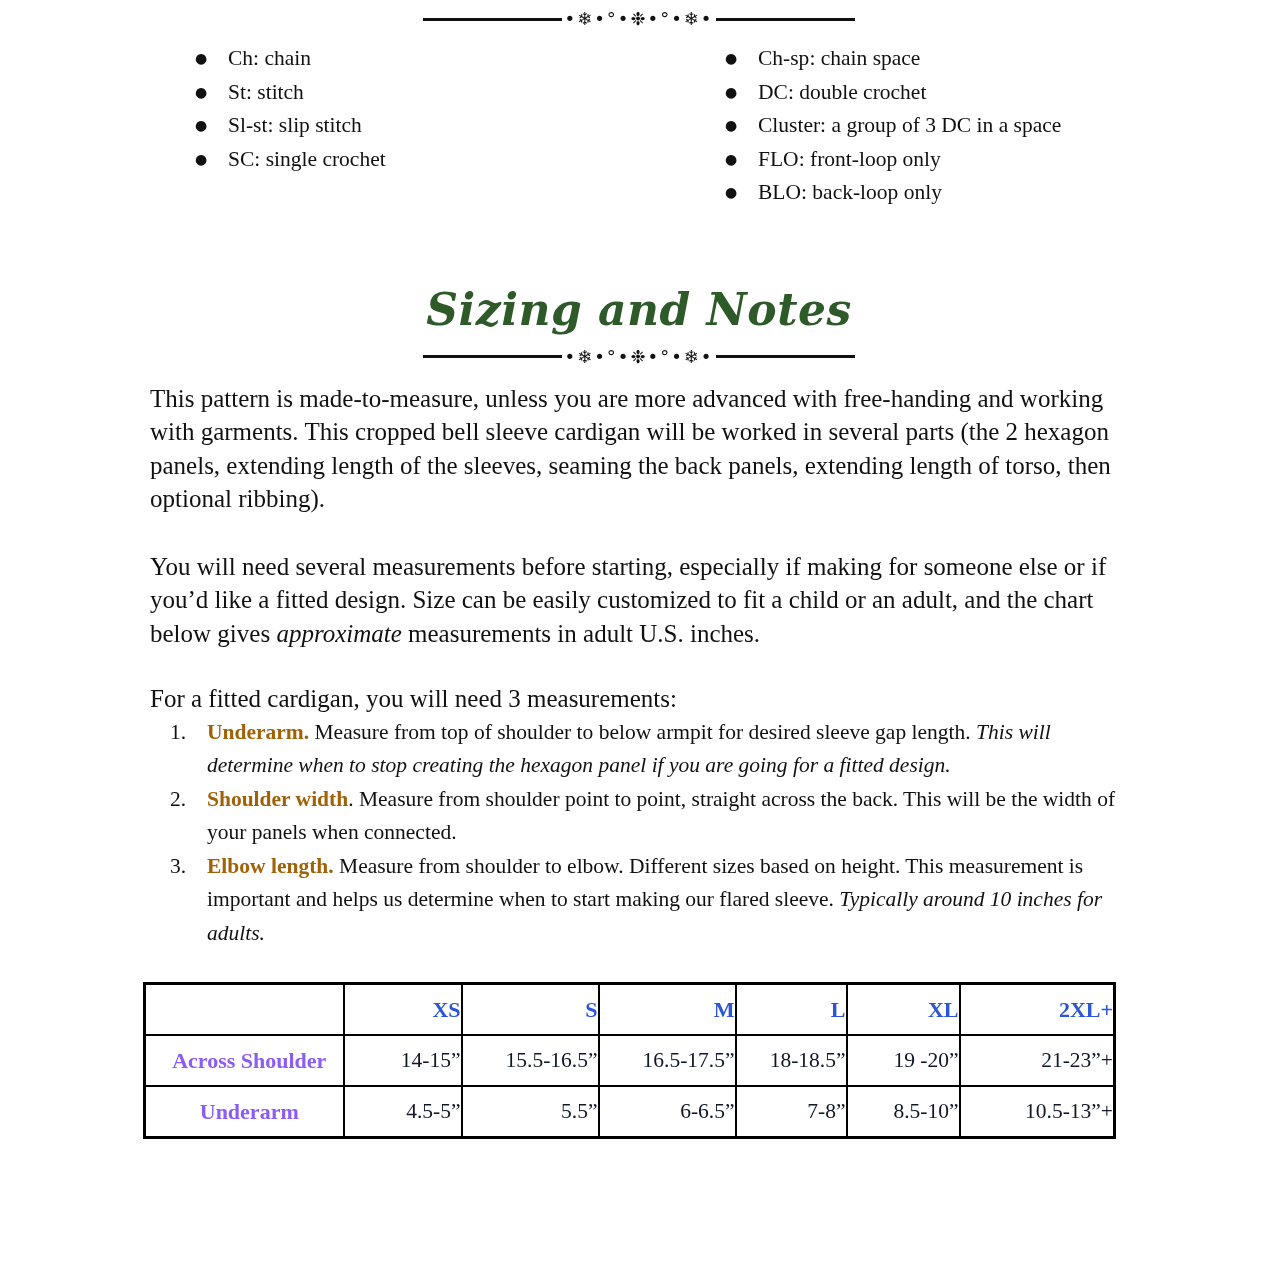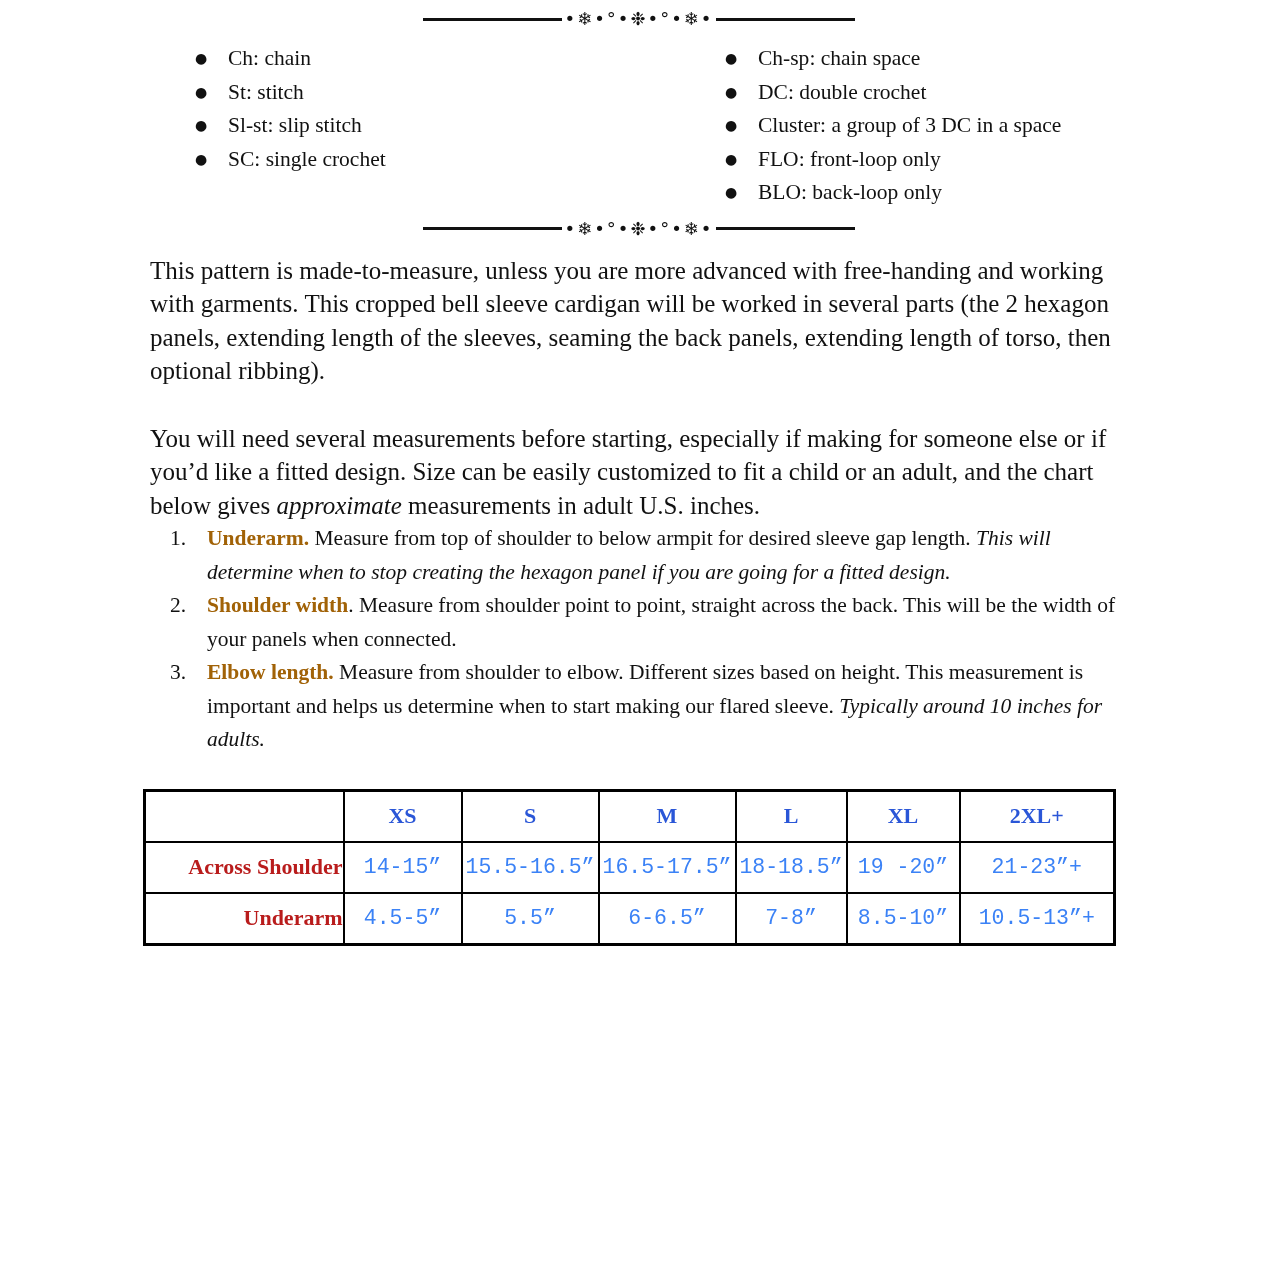--- a/index.html
+++ b/index.html
@@ -100,39 +100,39 @@
     margin-left: -7px;
     margin-top: 32px;
     border: 3px solid #000000;
   }
   .size-table td, .size-table th {
     border: 2px solid #000000;
     height: 49px;
     padding: 0;
     vertical-align: middle;
     font-size: 21.5px;
-    text-align: center;
+    text-align: right;
     overflow: hidden;
   }
   .size-table col.c0 { width: 199px; }
   .size-table col.c1 { width: 118px; }
   .size-table col.c2 { width: 137px; }
   .size-table col.c3 { width: 137px; }
   .size-table col.c4 { width: 111px; }
   .size-table col.c5 { width: 113px; }
   .size-table col.c6 { width: 155px; }
   .size-table th.size-header { color: #2a56d7; font-weight: 700; font-size: 22px; }
   .size-table td.row-label {
-    color: #b91c1c;
+    color: #8b5cf6;
     font-weight: 700;
     font-size: 22px;
-    text-align: right;
+    text-align: center;
     padding-left: 10px;
   }
-  .size-table td.value-cell { color: #3b82f6; font-family: Liberation Mono, monospace; }
+  .size-table td.value-cell { color: #0f172a; }
 </style>
 </head>
 <body>
 
 <div class="page">
 
 
   <div class="divider">
     <span class="line"></span>
     <span class="symbols">•❄•°•❉•°•❄•</span>
@@ -175,31 +175,33 @@
         <span class="bullet">●</span>
         <span class="term-bold">FLO</span><span>: front-loop only</span>
       </li>
       <li>
         <span class="bullet">●</span>
         <span class="term-bold">BLO</span><span>: back-loop only</span>
       </li>
     </ul>
   </div>
 
+  <h1 id="sizing-title" class="script-heading">Sizing and Notes</h1>
 
   <div class="divider">
     <span class="line"></span>
     <span class="symbols">•❄•°•❉•°•❄•</span>
     <span class="line"></span>
   </div>
 
   <p id="p1" class="para">This pattern is made-to-measure, unless you are more advanced with free-handing and working with garments. This cropped bell sleeve cardigan will be worked in several parts (the 2 hexagon panels, extending length of the sleeves, seaming the back panels, extending length of torso, then optional ribbing).</p>
 
   <p id="p2" class="para"><span class="b">You will need several measurements before starting,</span><span> especially if making for someone else or if you’d like a fitted design. Size can be easily customized to fit a child or an adult, and the chart below gives </span><span class="i">approximate</span><span> measurements in adult U.S. inches.</span></p>
 
+  <p id="p3" class="para"><span class="b">For a fitted cardigan</span><span>, you will need 3 measurements:</span></p>
 
   <div class="num-list">
     <div class="num-item">
       <span class="num">1.</span>
       <span class="num-text"><span class="blue-term">Underarm.</span><span> Measure from top of shoulder to below armpit for desired sleeve gap length. </span><span class="i">This will determine when to stop creating the hexagon panel if you are going for a fitted design.</span></span>
     </div>
     <div class="num-item">
       <span class="num">2.</span>
       <span class="num-text"><span class="blue-term">Shoulder width</span><span>. Measure from shoulder point to point, straight across the back. This will be the width of your panels when connected.</span><span class="i"></span></span>
     </div>

